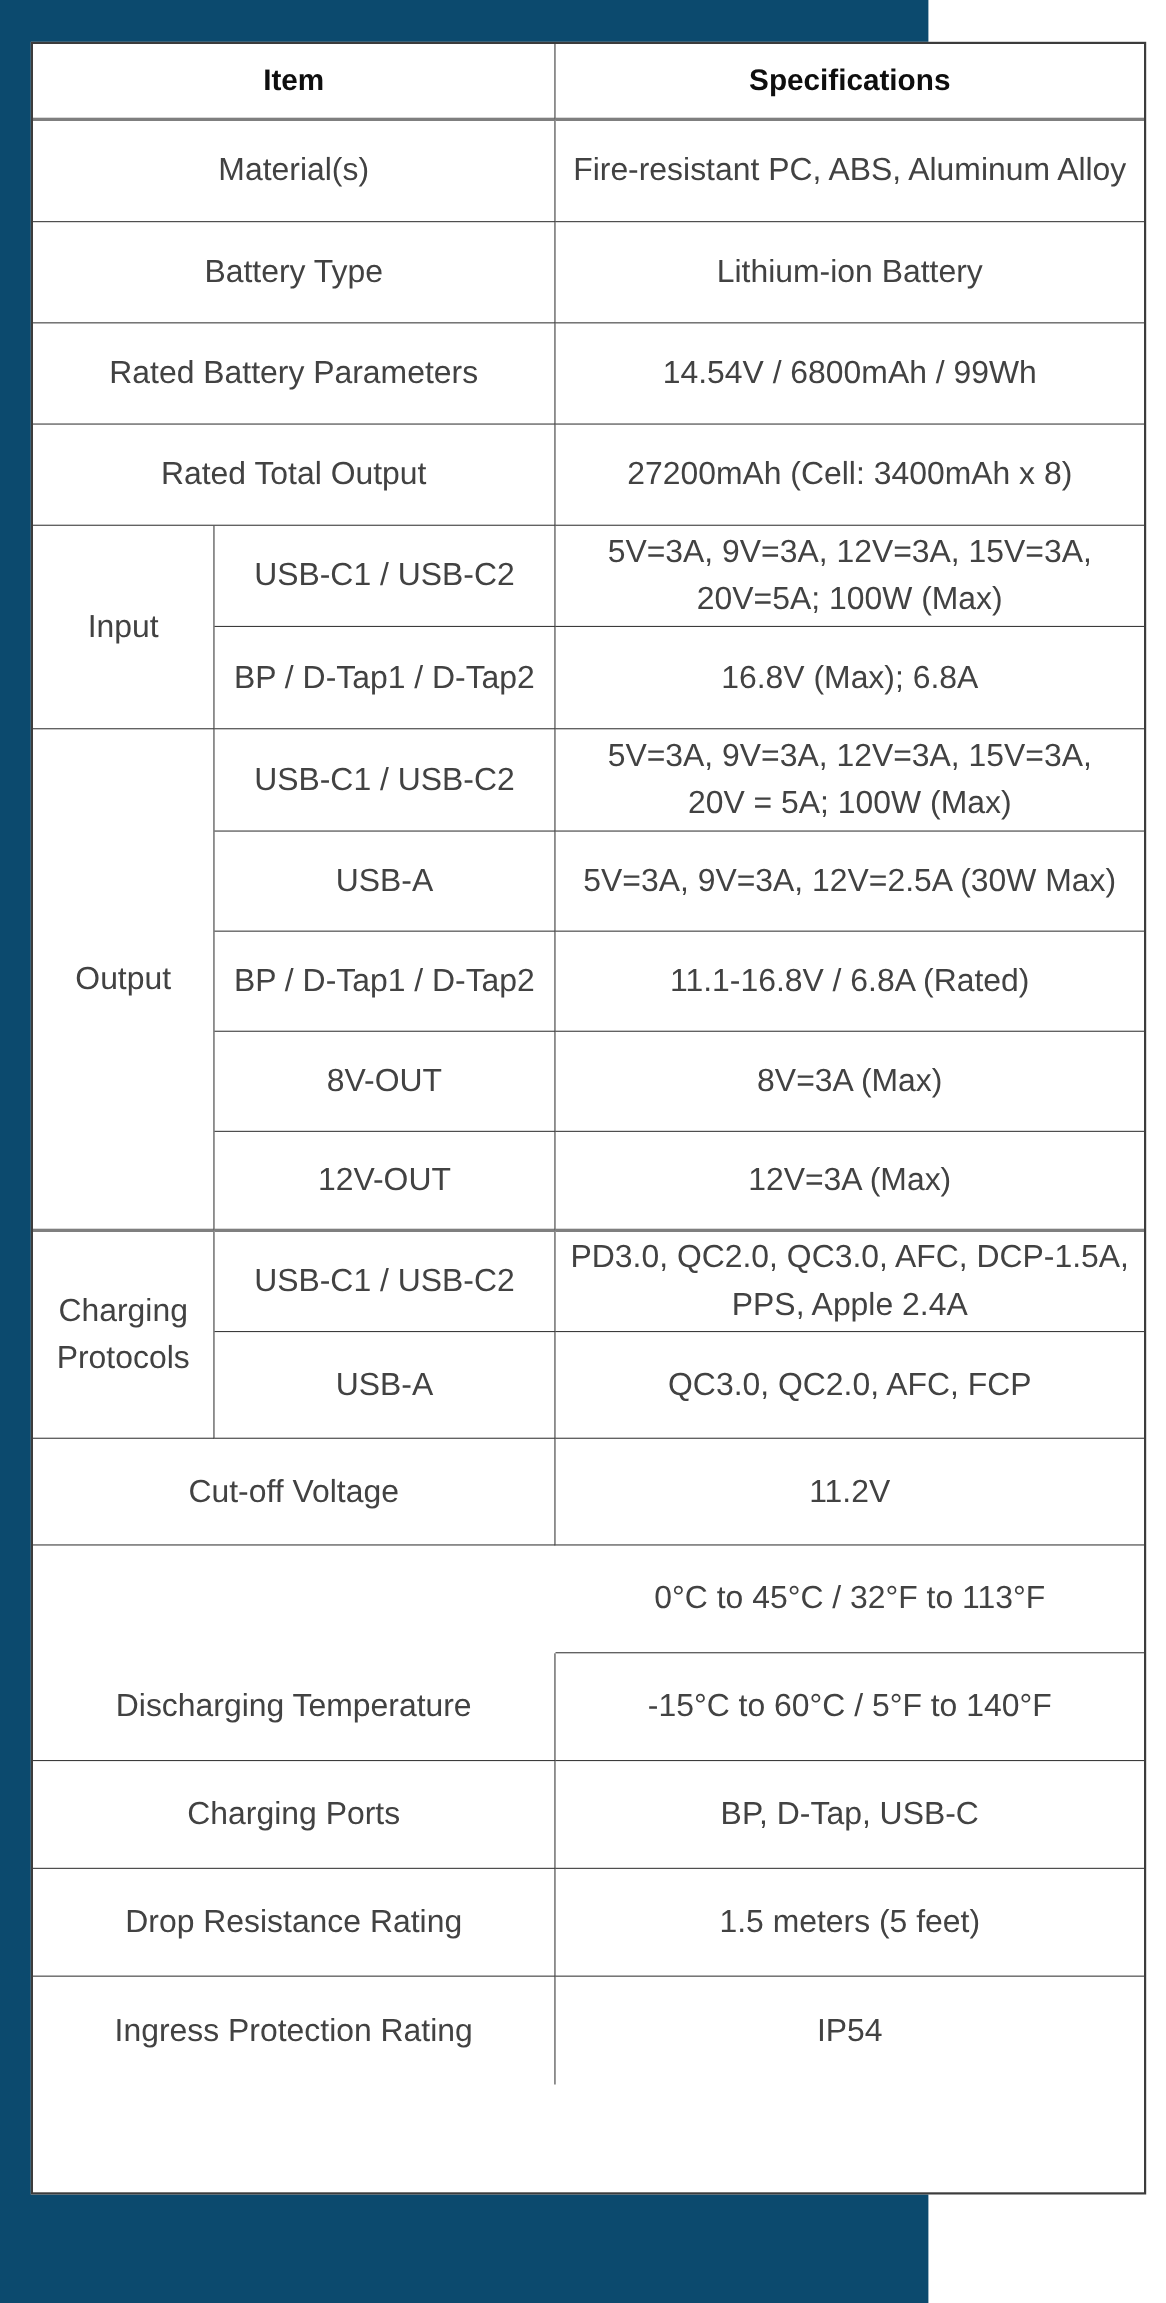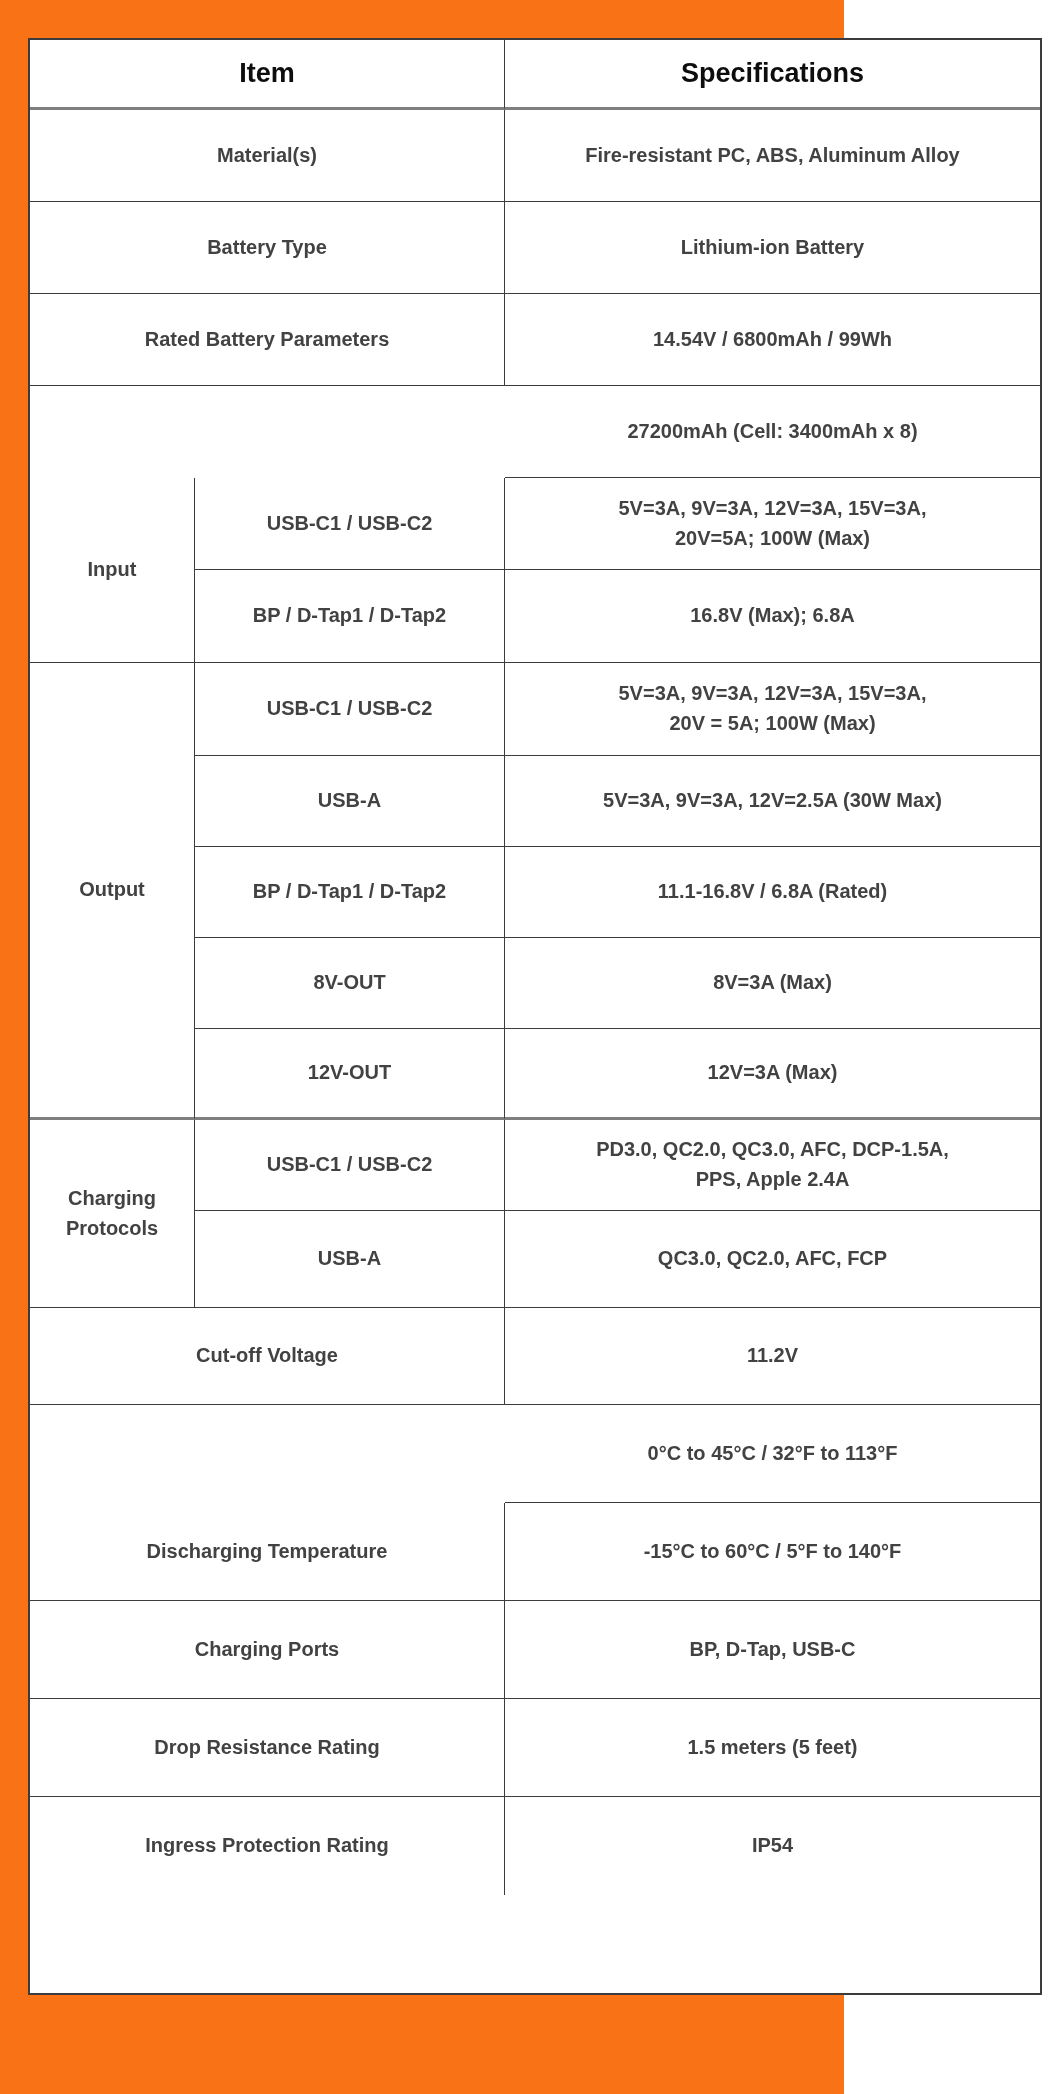--- a/index.html
+++ b/index.html
@@ -1,20 +1,20 @@
 <!DOCTYPE html>
 <html><head>
 <meta charset="utf-8">
 <style>
   html, body { margin: 0; padding: 0; background: #ffffff; }
   .page {
     position: relative;
     width: 844px;
     height: 2094px;
-    background: #f97316;
+    background: #0c4a6e;
     font-family: "Liberation Sans", "DejaVu Sans", sans-serif;
     color: #424242;
   }
   .spec-table {
     position: absolute;
     left: 28px;
     top: 38px;
     display: grid;
     grid-template-columns: 165px 310px 535px;
     grid-template-rows: 70px repeat(5, 92px) repeat(2, 93px) repeat(5, 91px) repeat(2, 97px) repeat(6, 98px);
@@ -23,23 +23,23 @@
   }
   .cell {
     box-sizing: border-box;
     display: flex;
     flex-direction: column;
     align-items: center;
     justify-content: center;
     text-align: center;
     border-right: 1px solid #3c3c3c;
     border-bottom: 1px solid #3c3c3c;
-    font-size: 20px;
+    font-size: 29px;
     line-height: 1.48;
-    font-weight: 700;
+    font-weight: 400;
     padding: 0 6px;
   }
   .cell div { min-height: 0; }
   .ci  { grid-column: 1 / 3; }
   .c2  { grid-column: 2; text-align: center; }
   .c3  { grid-column: 3; border-right: none; }
   .rl-in  { grid-column: 1; grid-row: span 2; }
   .rl-out { grid-column: 1; grid-row: span 5; }
   .rl-cp  { grid-column: 1; grid-row: span 2; }
   .head {
@@ -62,20 +62,21 @@
 
     <div class="cell ci">Material(s)</div>
     <div class="cell c3">Fire-resistant PC, ABS, Aluminum Alloy</div>
 
     <div class="cell ci">Battery Type</div>
     <div class="cell c3">Lithium-ion Battery</div>
 
     <div class="cell ci">Rated Battery Parameters</div>
     <div class="cell c3">14.54V / 6800mAh / 99Wh</div>
 
+    <div class="cell ci">Rated Total Output</div>
 
     <div class="cell c3">27200mAh (Cell: 3400mAh x 8)</div>
 
     <div class="cell rl-in">Input</div>
     <div class="cell c2">USB-C1 / USB-C2</div>
     <div class="cell c3">
       <div>5V=3A, 9V=3A, 12V=3A, 15V=3A,</div>
       <div>20V=5A; 100W (Max)</div>
     </div>
     <div class="cell c2">BP / D-Tap1 / D-Tap2</div>

